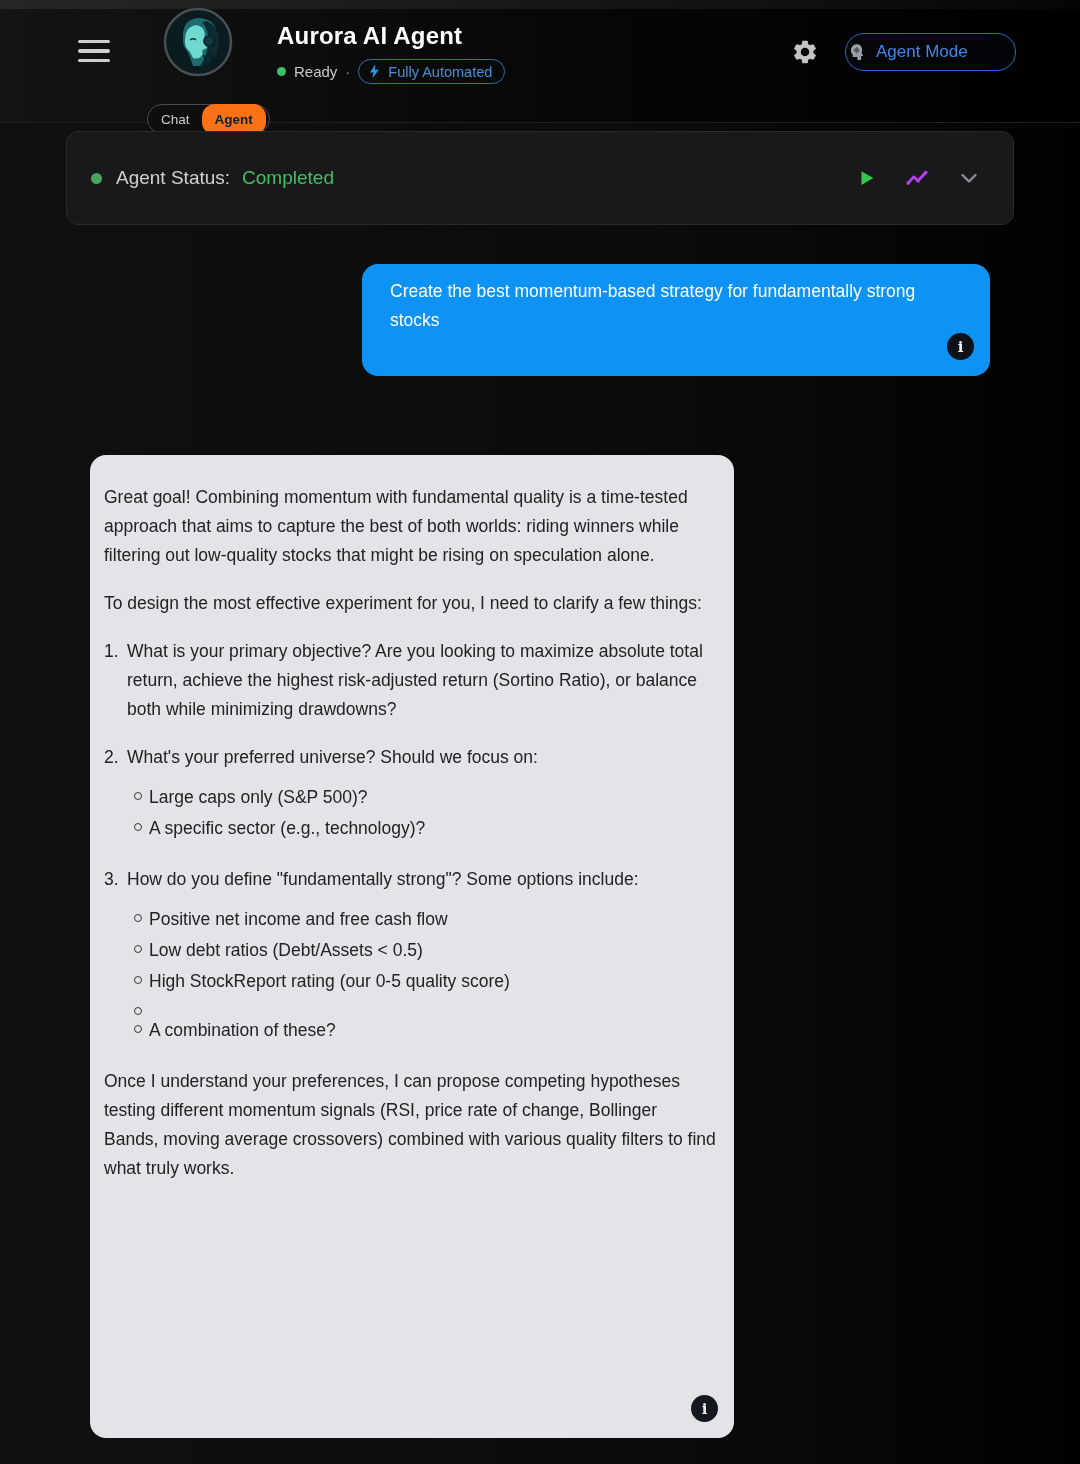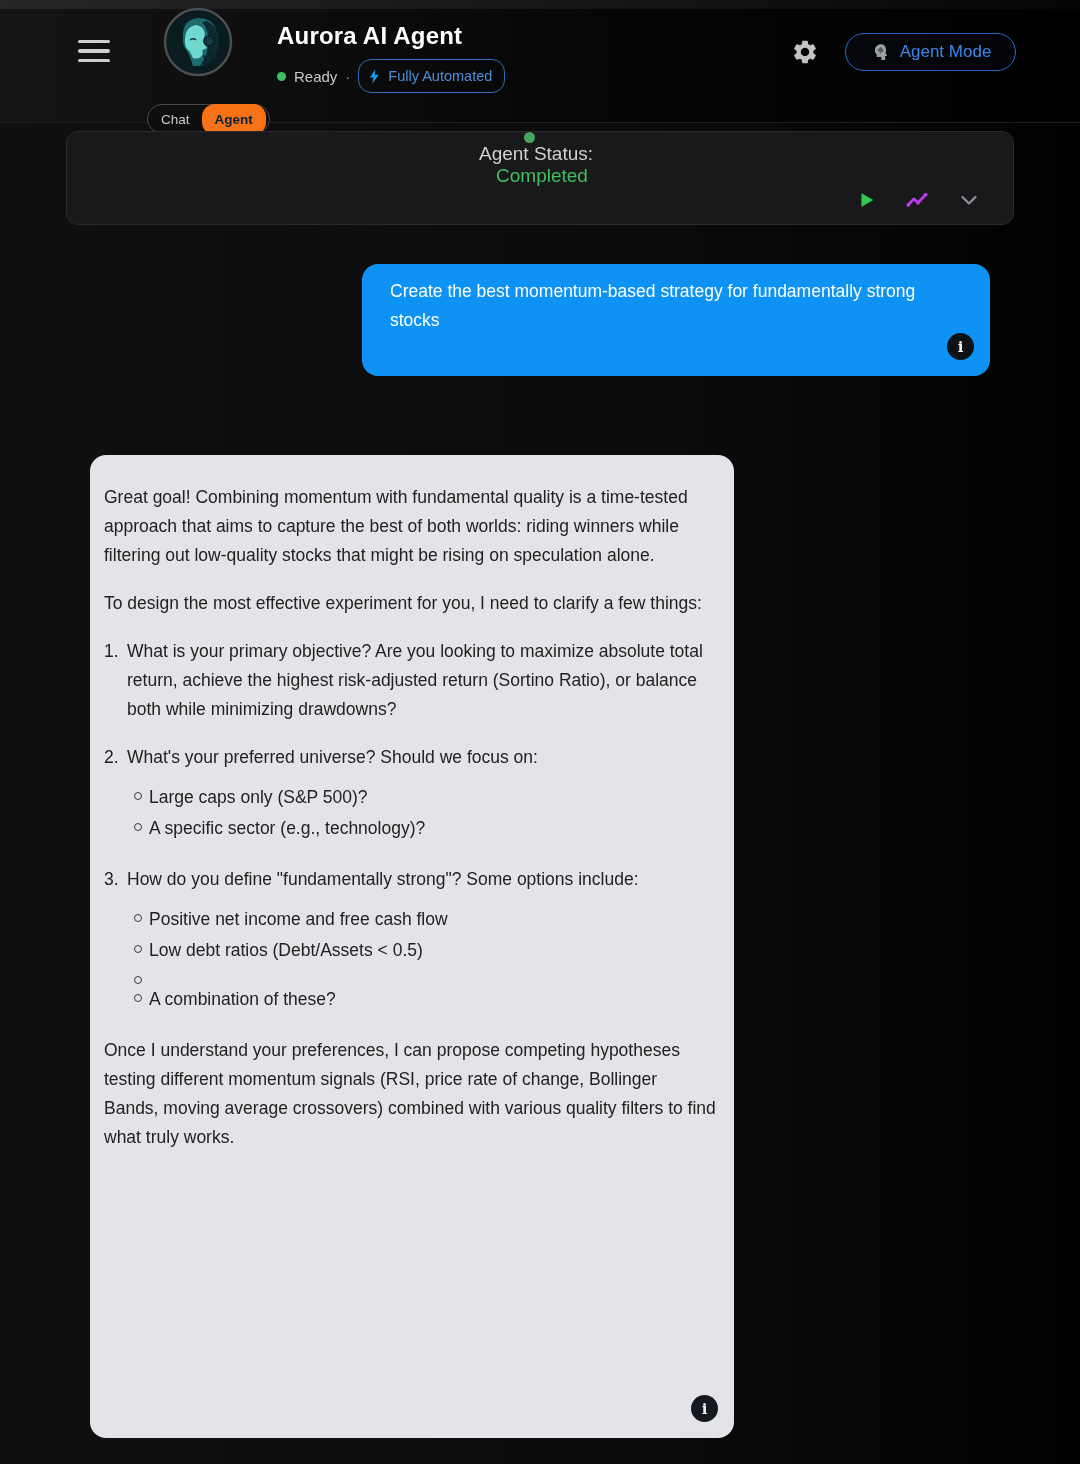--- a/index.html
+++ b/index.html
@@ -31,32 +31,32 @@
   }
   .toggle .chat-label { color:#c9c9c9; font-size:13.5px; padding:0 10px; background:none; border:none; cursor:pointer; font-family:inherit; }
   .toggle .agent-pill { background:#f97316; color:#0b2233; font-weight:bold; font-size:13.5px;
     border:none; border-radius:13px; padding:8px 13px; cursor:pointer; font-family:inherit; }
   .title-block { position:absolute; left:277px; top:13px; }
   .app-title { color:#fff; font-size:24px; font-weight:bold; letter-spacing:.2px; }
   .ready-row { display:flex; align-items:center; gap:8px; margin-top:9px; }
   .dot { width:9px; height:9px; border-radius:50%; background:#3fbf63; }
   .ready-text { color:#c9c9c9; font-size:15px; }
   .sep { color:#9a9a9a; font-size:15px; }
-  .auto-badge { display:flex; align-items:center; gap:5px; height:34px; padding:0 12px 0 7px;
+  .auto-badge { display:flex; align-items:center; gap:5px; height:25px; padding:0 12px 0 7px;
     border:1px solid #2f6cb5; border-radius:13px; color:#4b8fd9; font-size:14.5px; }
   .gear-btn { position:absolute; left:791px; top:29px; width:28px; height:28px; background:none; border:none; cursor:pointer; padding:0; }
   .agent-mode-btn { position:absolute; left:845px; top:24px; width:171px; height:38px;
-    display:flex; align-items:center; justify-content:center; gap:9px;
+    display:flex; align-items:center; justify-content:flex-start; gap:9px;
     border:1.5px solid #2a66c8; border-radius:19px; background:rgba(10,20,35,.25);
     color:#3f86e8; font-size:17px; cursor:pointer; font-family:inherit; }
   
   .status-card {
     position:absolute; top:131px; left:66px; width:948px; height:94px;
     background:#19191b; border:1px solid #2a2a2c; border-radius:12px;
-    display:flex; align-items:center; padding:0 32px 0 24px;flex-direction:column;
+    display:flex; align-items:center; padding:0 32px 0 24px;
   }
   .status-dot { width:11px; height:11px; border-radius:50%; background:#47a55e; margin-right:14px; }
   .status-label { color:#cfd0d2; font-size:19px; }
   .status-value { color:#3fbf63; font-size:19px; margin-left:12px; }
   .status-actions { margin-left:auto; display:flex; align-items:center; gap:27px; }
   .icon-btn { background:none; border:none; padding:0; cursor:pointer; display:flex; align-items:center; }
   
   .user-bubble {
     position:absolute; top:264px; left:362px; width:628px; height:112px;
     background:#0e93f4; border-radius:16px; padding:13px 28px;
@@ -209,20 +209,24 @@
               <div class="bullet-item">
                 <span class="bullet-marker"></span>
                 <span>Positive net income and free cash flow</span>
               </div>
               <div class="bullet-item">
                 <span class="bullet-marker"></span>
                 <span>Low debt ratios (Debt/Assets &lt; 0.5)</span>
               </div>
               <div class="bullet-item">
                 <span class="bullet-marker"></span>
+                <span>High StockReport rating (our 0-5 quality score)</span>
+              </div>
+              <div class="bullet-item">
+                <span class="bullet-marker"></span>
               </div>
               <div class="bullet-item">
                 <span class="bullet-marker"></span>
                 <span>A combination of these?</span>
               </div>
             </div>
           </div>
         </div>
       </div>
     <p style="margin-bottom:0;">Once I understand your preferences, I can propose competing hypotheses testing different momentum signals (RSI, price rate of change, Bollinger Bands, moving average crossovers) combined with various quality filters to find what truly works.</p>

